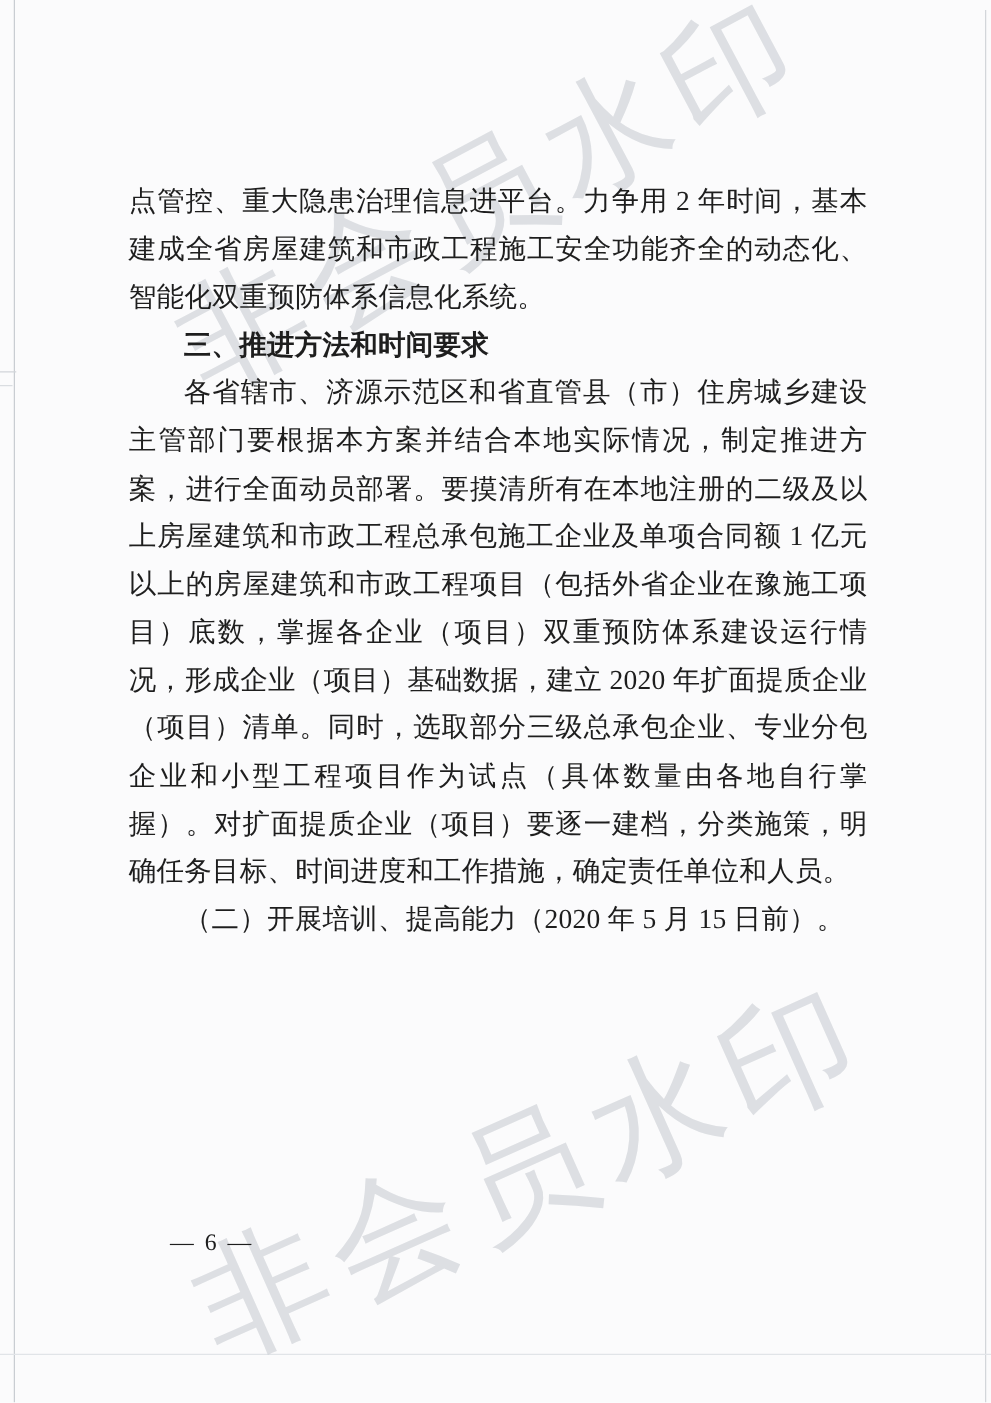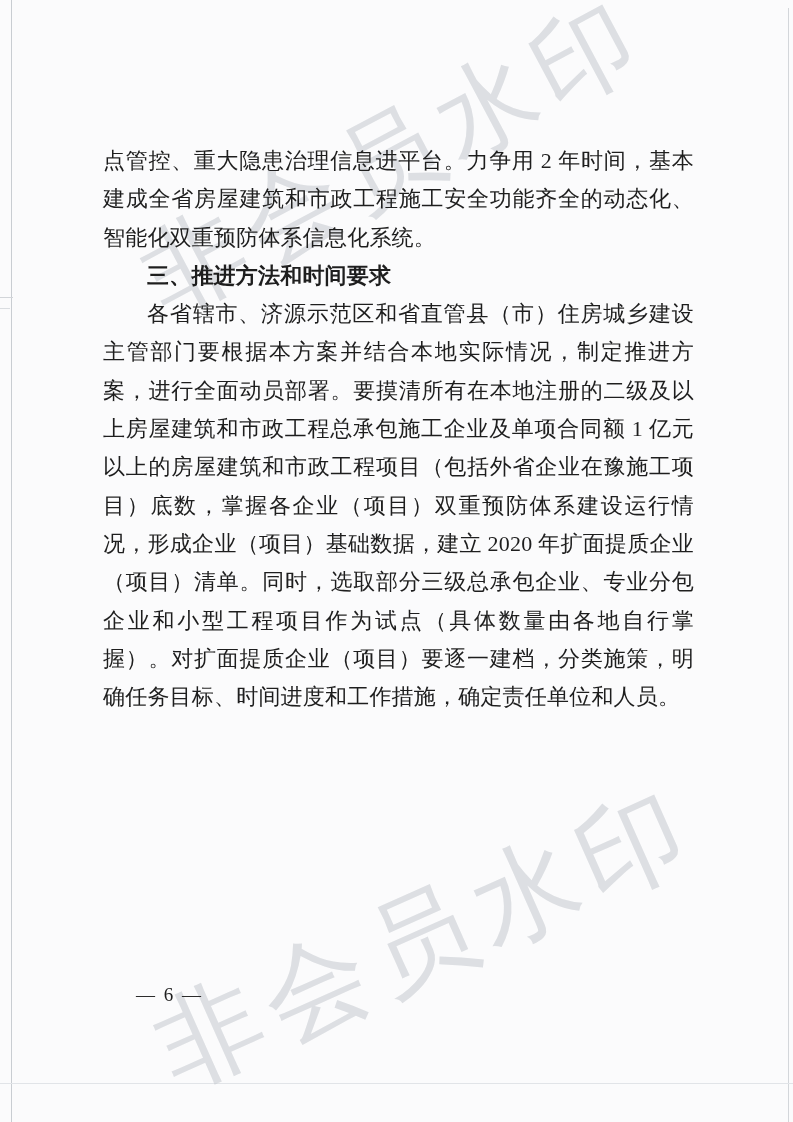--- a/index.html
+++ b/index.html
@@ -95,17 +95,18 @@
   <div class="scan-mark-2"></div>
   <div class="scan-fold-line"></div>
 
   <div class="watermark wm-top">非会员水印</div>
   <div class="watermark wm-bottom">非会员水印</div>
 
   <div class="content">
     <p class="body">点管控、重大隐患治理信息进平台。力争用 2 年时间，基本建成全省房屋建筑和市政工程施工安全功能齐全的动态化、智能化双重预防体系信息化系统。</p>
     <p class="heading indent">三、推进方法和时间要求</p>
     <p class="body indent">各省辖市、济源示范区和省直管县（市）住房城乡建设主管部门要根据本方案并结合本地实际情况，制定推进方案，进行全面动员部署。要摸清所有在本地注册的二级及以上房屋建筑和市政工程总承包施工企业及单项合同额 1 亿元以上的房屋建筑和市政工程项目（包括外省企业在豫施工项目）底数，掌握各企业（项目）双重预防体系建设运行情况，形成企业（项目）基础数据，建立 2020 年扩面提质企业（项目）清单。同时，选取部分三级总承包企业、专业分包企业和小型工程项目作为试点（具体数量由各地自行掌握）。对扩面提质企业（项目）要逐一建档，分类施策，明确任务目标、时间进度和工作措施，确定责任单位和人员。</p>
+    <p class="subheading indent">（二）开展培训、提高能力（2020 年 5 月 15 日前）。</p>
   </div>
 
   <div class="page-number">— 6 —</div>
 
 </div>
 
 </body></html>

